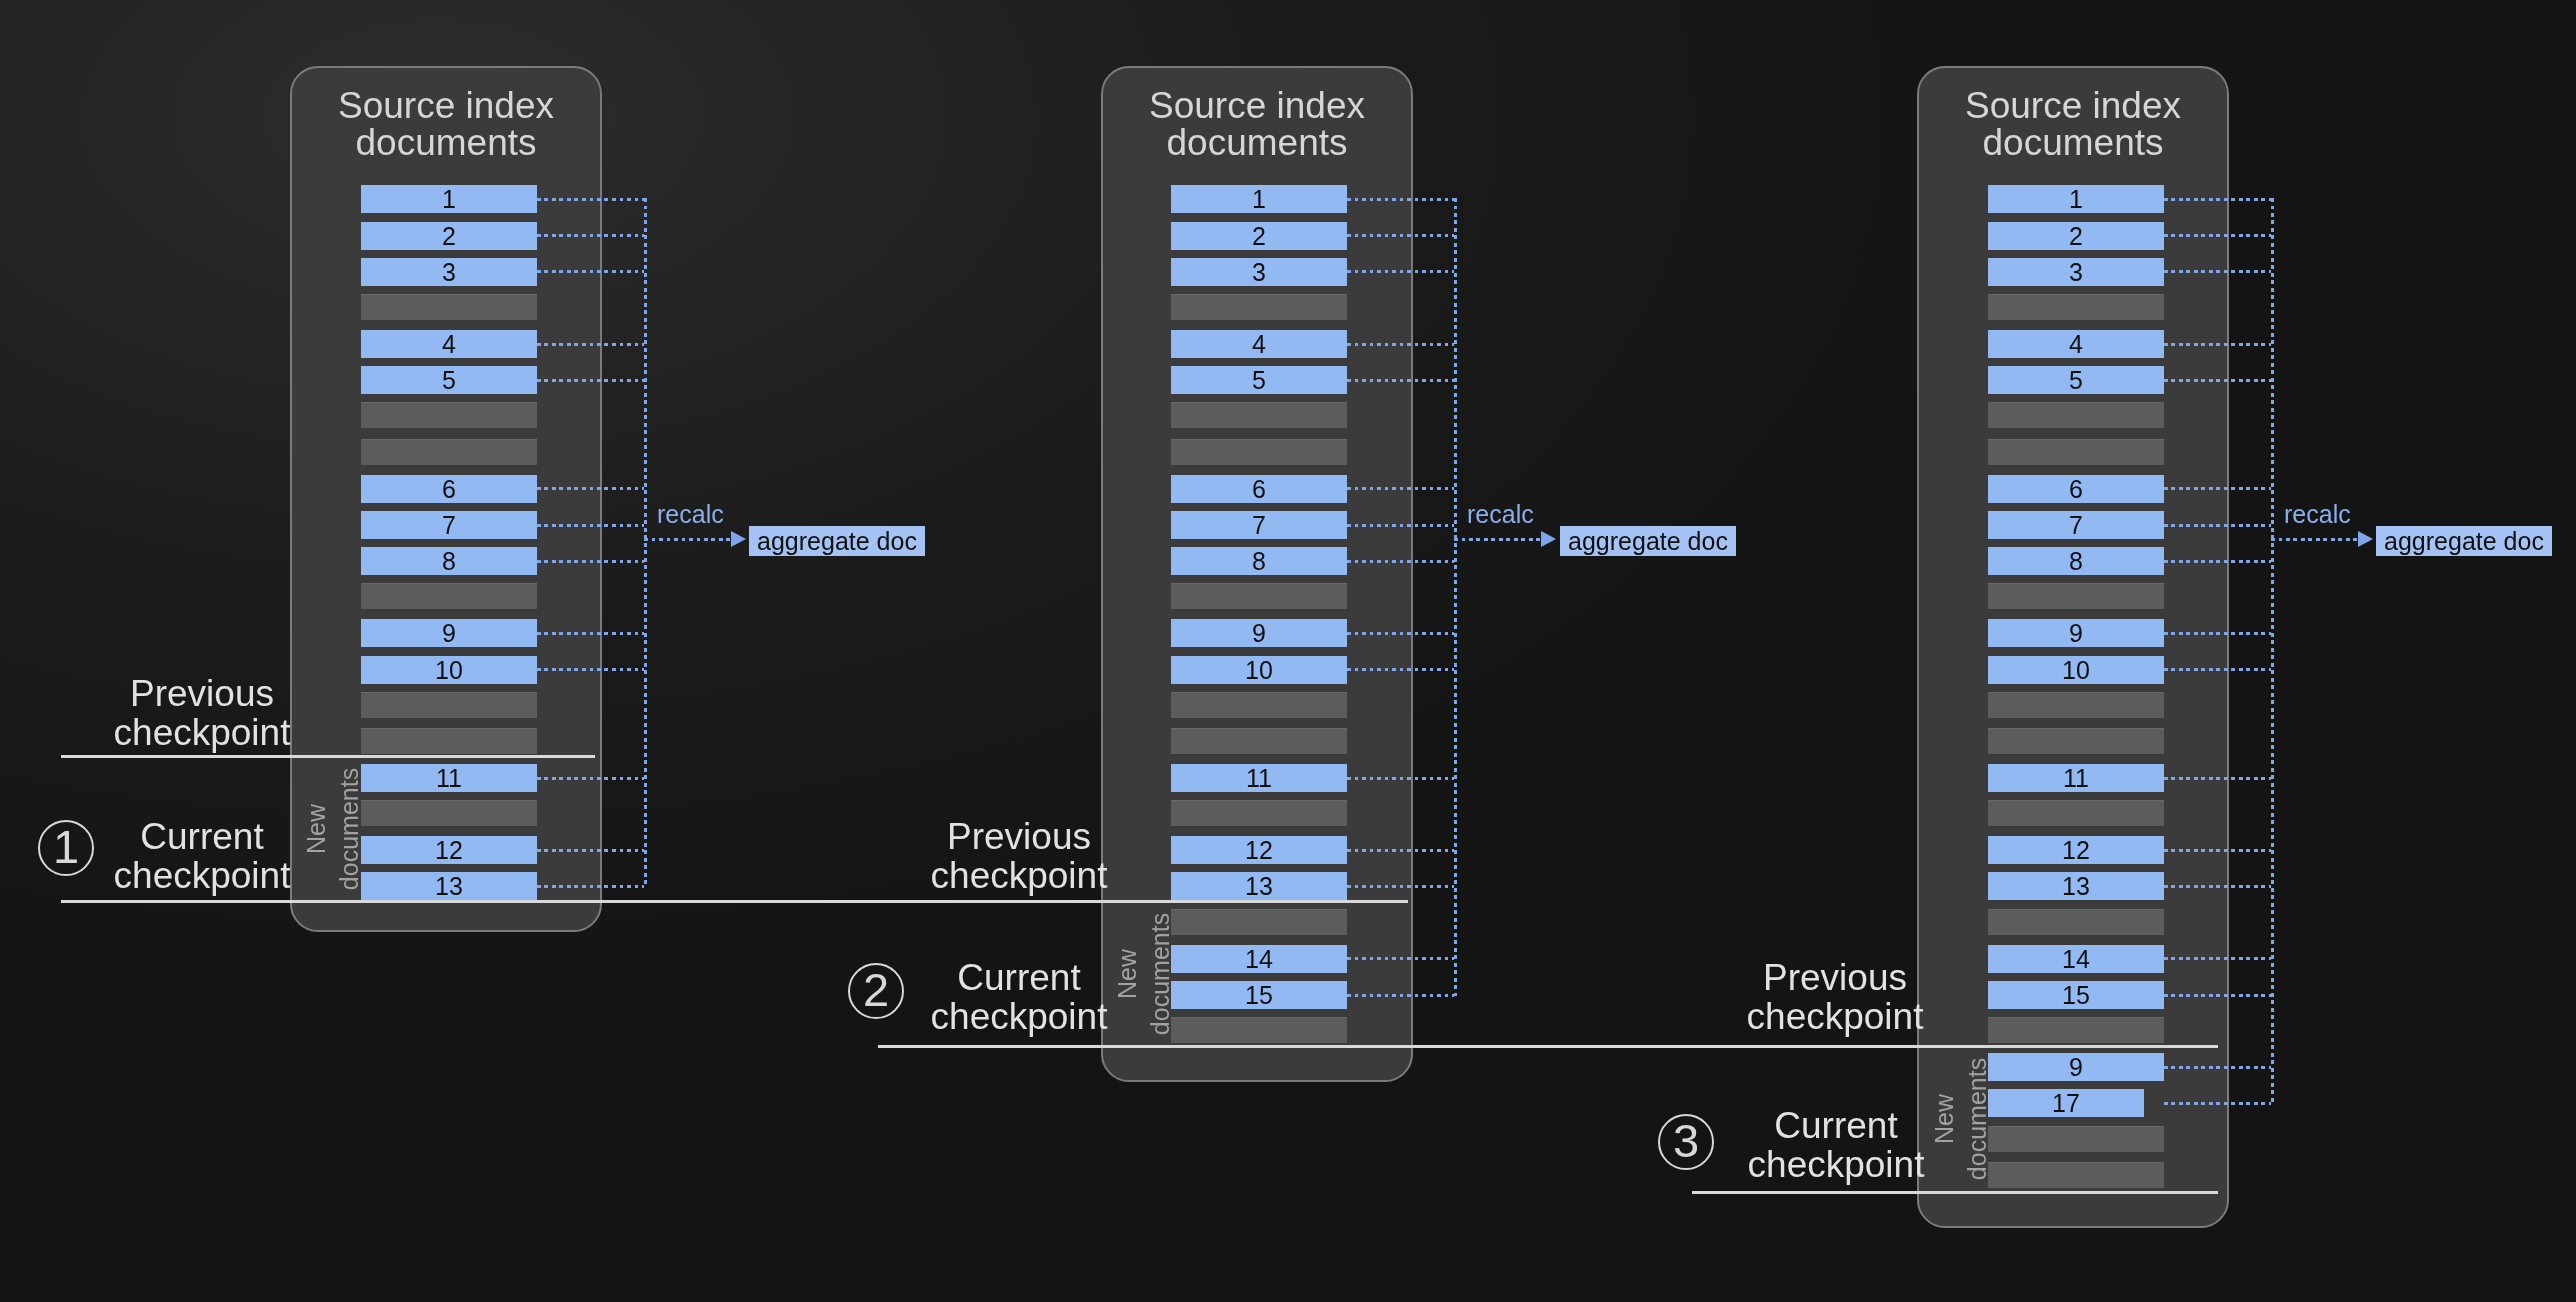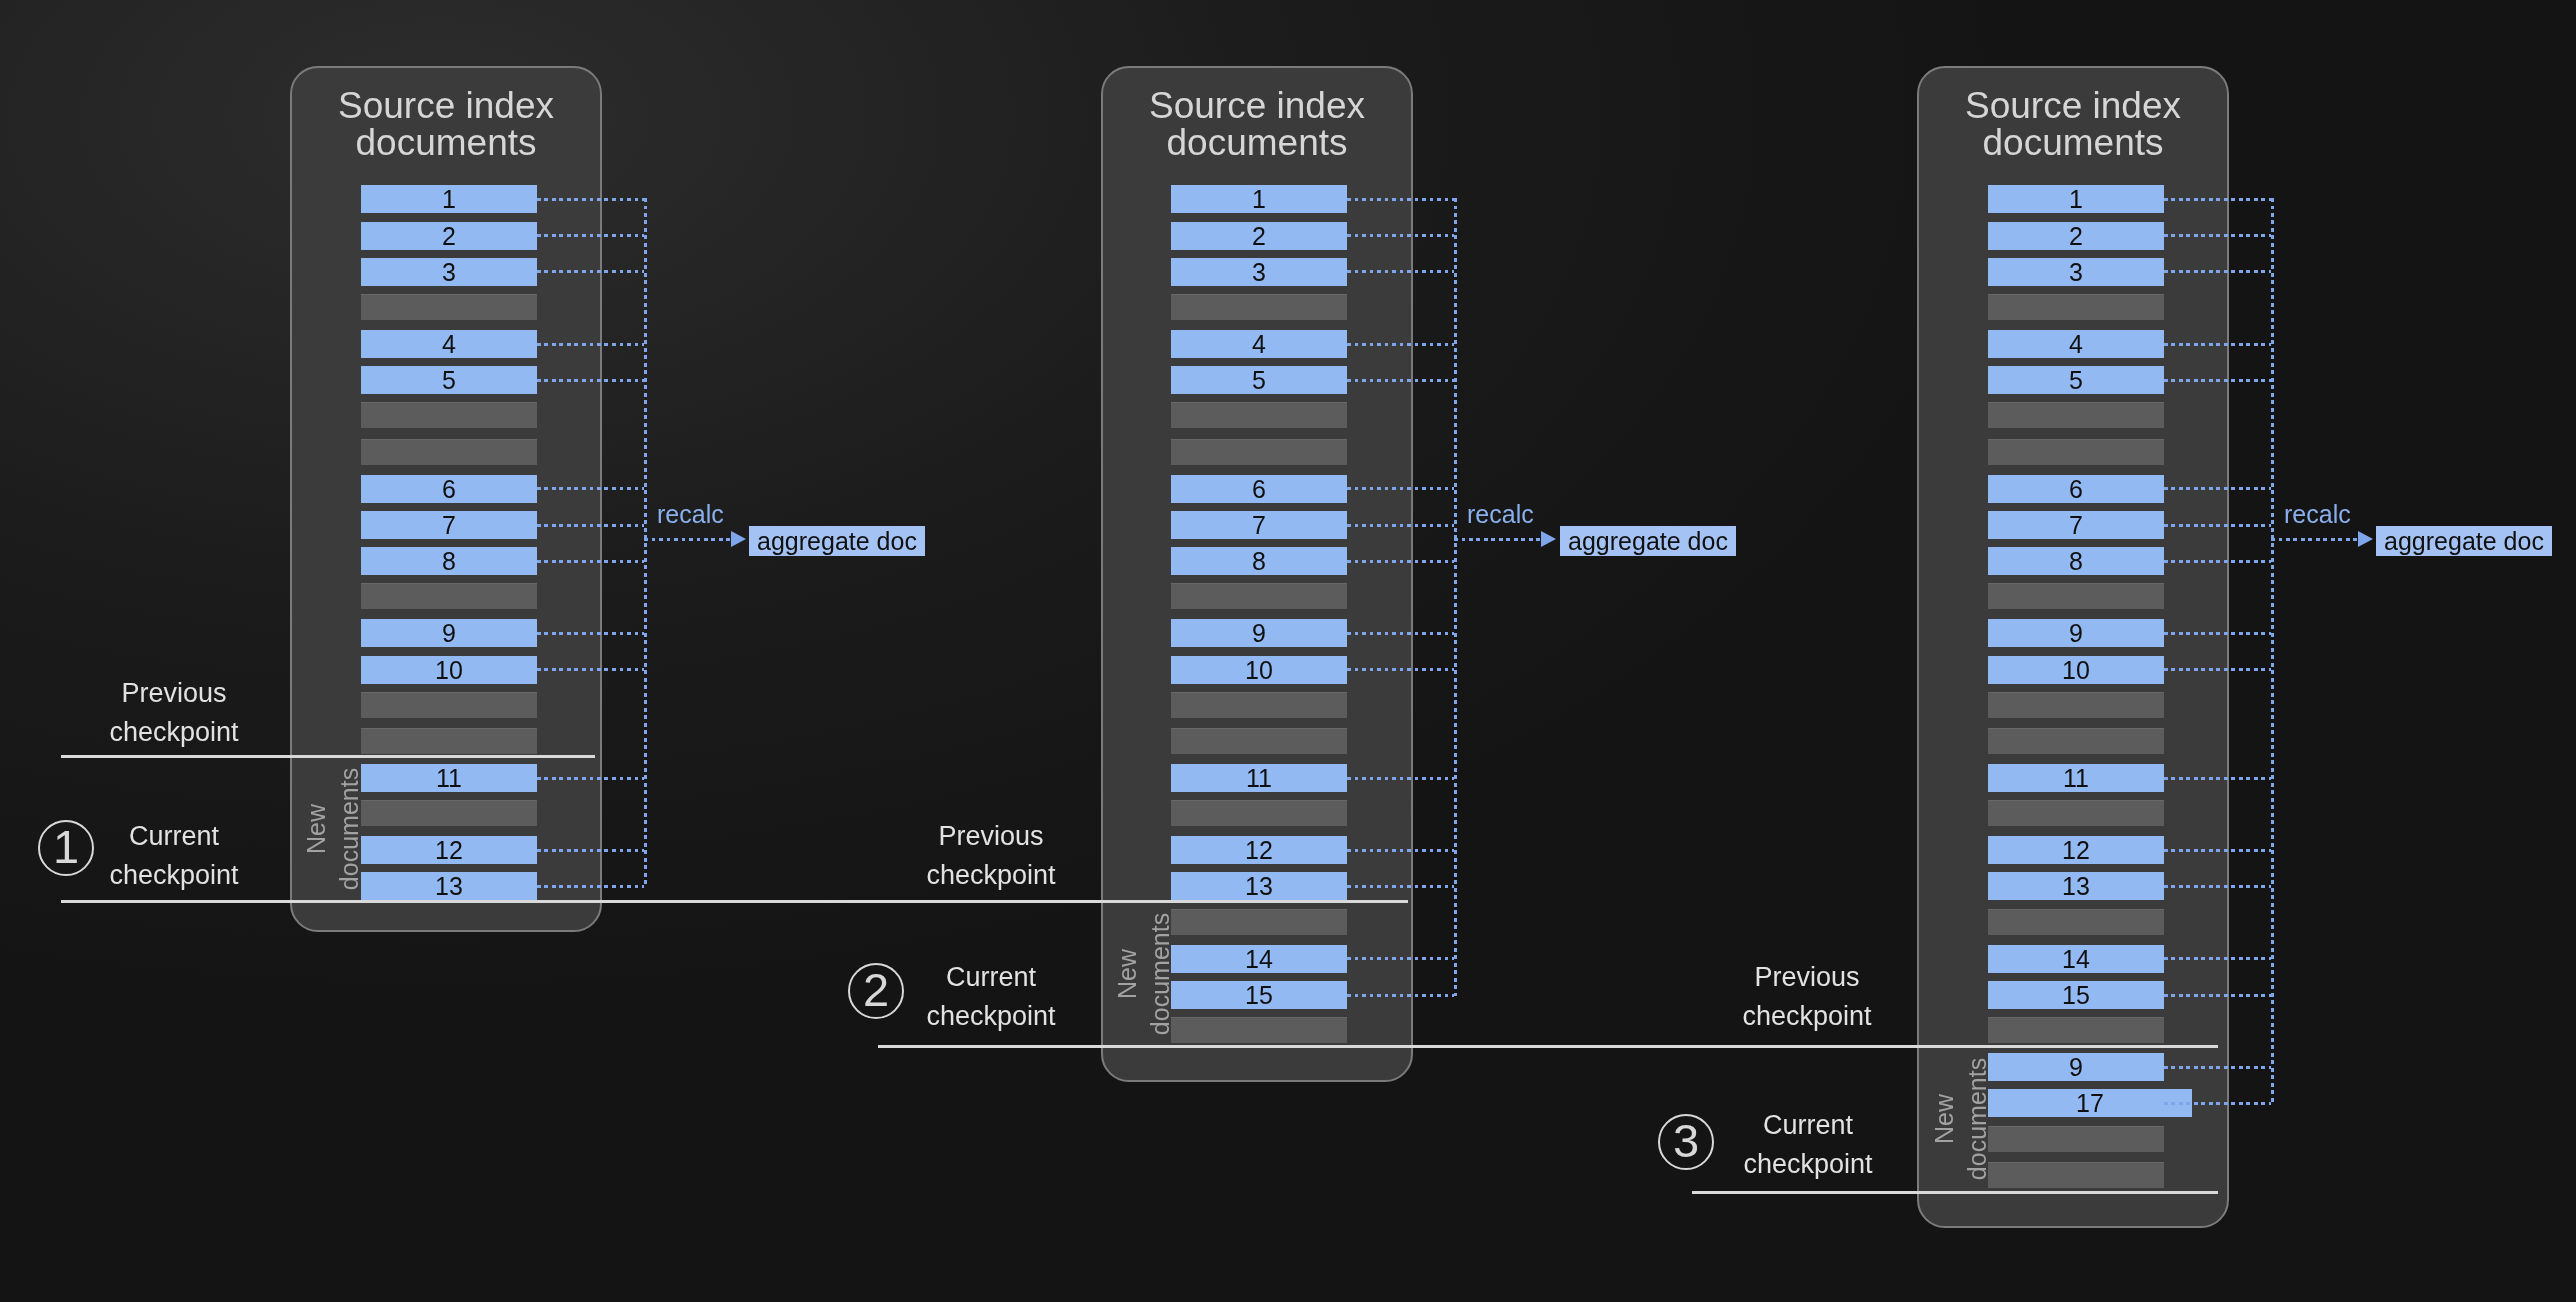--- a/index.html
+++ b/index.html
@@ -11,21 +11,21 @@
   .panel{position:absolute;background:var(--panel-fill,#3b3b3b);border:2.8px solid var(--panel-border,#7b7b7b);border-radius:28px;box-sizing:border-box;}
   .panel-title{position:absolute;text-align:center;font-size:37px;line-height:37px;color:var(--title-text,#d6d6d6);}
   .bar{position:absolute;background:var(--doc-blue,#92b9f2);display:flex;align-items:center;justify-content:center;font-size:25px;color:var(--doc-num,#101010);}
   .slot{position:absolute;background:var(--doc-gray,#5c5c5c);box-shadow:inset 0 0.9px 0 rgba(255,255,255,0.08);}
   .doth{position:absolute;height:2.8px;background-image:repeating-linear-gradient(90deg,var(--dot,#7fa6ea) 0 3.7px,transparent 3.7px 7.5px);}
   .dotv{position:absolute;width:2.8px;background-image:repeating-linear-gradient(180deg,var(--dot,#7fa6ea) 0 3.7px,transparent 3.7px 7.5px);}
   .arrowhead{position:absolute;width:0;height:0;border-top:8.4px solid transparent;border-bottom:8.4px solid transparent;border-left:15px solid var(--dot,#7fa6ea);}
   .recalc{position:absolute;font-size:25px;color:var(--recalc-text,#8ab0ee);white-space:nowrap;}
   .aggbox{position:absolute;background:var(--agg-fill,#a4c3f4);display:flex;align-items:center;justify-content:center;font-size:25px;color:var(--agg-text,#101010);white-space:nowrap;}
   .ckline{position:absolute;height:2.8px;background:var(--ck-line,#d9d9d9);}
-  .cklabel{position:absolute;transform:translateX(-50%);text-align:center;font-size:27px;line-height:39px;color:var(--ck-text,#e2e2e2);white-space:nowrap;}
+  .cklabel{position:absolute;transform:translateX(-50%);text-align:center;font-size:37px;line-height:39px;color:var(--ck-text,#e2e2e2);white-space:nowrap;margin-left:28px;}
   .circle{position:absolute;transform:translate(-50%,-50%);width:56px;height:56px;border:2.8px solid var(--circle,#d8d8d8);border-radius:50%;color:var(--circle,#d8d8d8);display:flex;align-items:center;justify-content:center;font-size:47px;box-sizing:border-box;padding-bottom:3.7px;}
   .newdocs{position:absolute;transform:translate(-50%,-50%) rotate(-90deg);text-align:center;font-size:25px;line-height:33px;color:var(--newdocs,#a2a2a2);white-space:nowrap;}
 </style>
 </head>
 <body>
 
 <div class="canvas" style="--bg: #1b1b1b; --bg-glow: #2d2d2d; --bg-edge: #141414; --panel-fill: #3b3b3b; --panel-border: #7b7b7b; --doc-blue: #92b9f2; --doc-gray: #5c5c5c; --doc-num: #101010; --dot: #7fa6ea; --recalc-text: #8ab0ee; --agg-fill: #a4c3f4; --agg-text: #101010; --title-text: #d6d6d6; --ck-text: #e2e2e2; --ck-line: #d9d9d9; --newdocs: #a2a2a2; --circle: #d8d8d8;">
     <div class="panel" style="left: 290px; top: 66px; width: 312px; height: 866px;"></div>
     <div class="panel-title" style="left: 290px; top: 87px; width: 312px;">
       <div>Source index</div>
@@ -149,21 +149,21 @@
     <div class="slot" style="left: 1988px; top: 728px; width: 176px; height: 26px;"></div>
     <div class="bar" style="left: 1988px; top: 764px; width: 176px; height: 28px;">11</div>
     <div class="slot" style="left: 1988px; top: 800px; width: 176px; height: 26px;"></div>
     <div class="bar" style="left: 1988px; top: 836px; width: 176px; height: 28px;">12</div>
     <div class="bar" style="left: 1988px; top: 872px; width: 176px; height: 28px;">13</div>
     <div class="slot" style="left: 1988px; top: 909px; width: 176px; height: 26px;"></div>
     <div class="bar" style="left: 1988px; top: 945px; width: 176px; height: 28px;">14</div>
     <div class="bar" style="left: 1988px; top: 981px; width: 176px; height: 28px;">15</div>
     <div class="slot" style="left: 1988px; top: 1017px; width: 176px; height: 26px;"></div>
     <div class="bar" style="left: 1988px; top: 1053px; width: 176px; height: 28px;">9</div>
-    <div class="bar" style="left: 1988px; top: 1089px; width: 204px; height: 28px;">17</div>
+    <div class="bar" style="left: 1988px; top: 1089px; width: 156px; height: 28px;">17</div>
     <div class="slot" style="left: 1988px; top: 1126px; width: 176px; height: 26px;"></div>
     <div class="slot" style="left: 1988px; top: 1162px; width: 176px; height: 26px;"></div>
     <div class="doth" style="left: 2164px; top: 198px; width: 107px;"></div>
     <div class="doth" style="left: 2164px; top: 234px; width: 107px;"></div>
     <div class="doth" style="left: 2164px; top: 270px; width: 107px;"></div>
     <div class="doth" style="left: 2164px; top: 343px; width: 107px;"></div>
     <div class="doth" style="left: 2164px; top: 379px; width: 107px;"></div>
     <div class="doth" style="left: 2164px; top: 487px; width: 107px;"></div>
     <div class="doth" style="left: 2164px; top: 524px; width: 107px;"></div>
     <div class="doth" style="left: 2164px; top: 560px; width: 107px;"></div>

